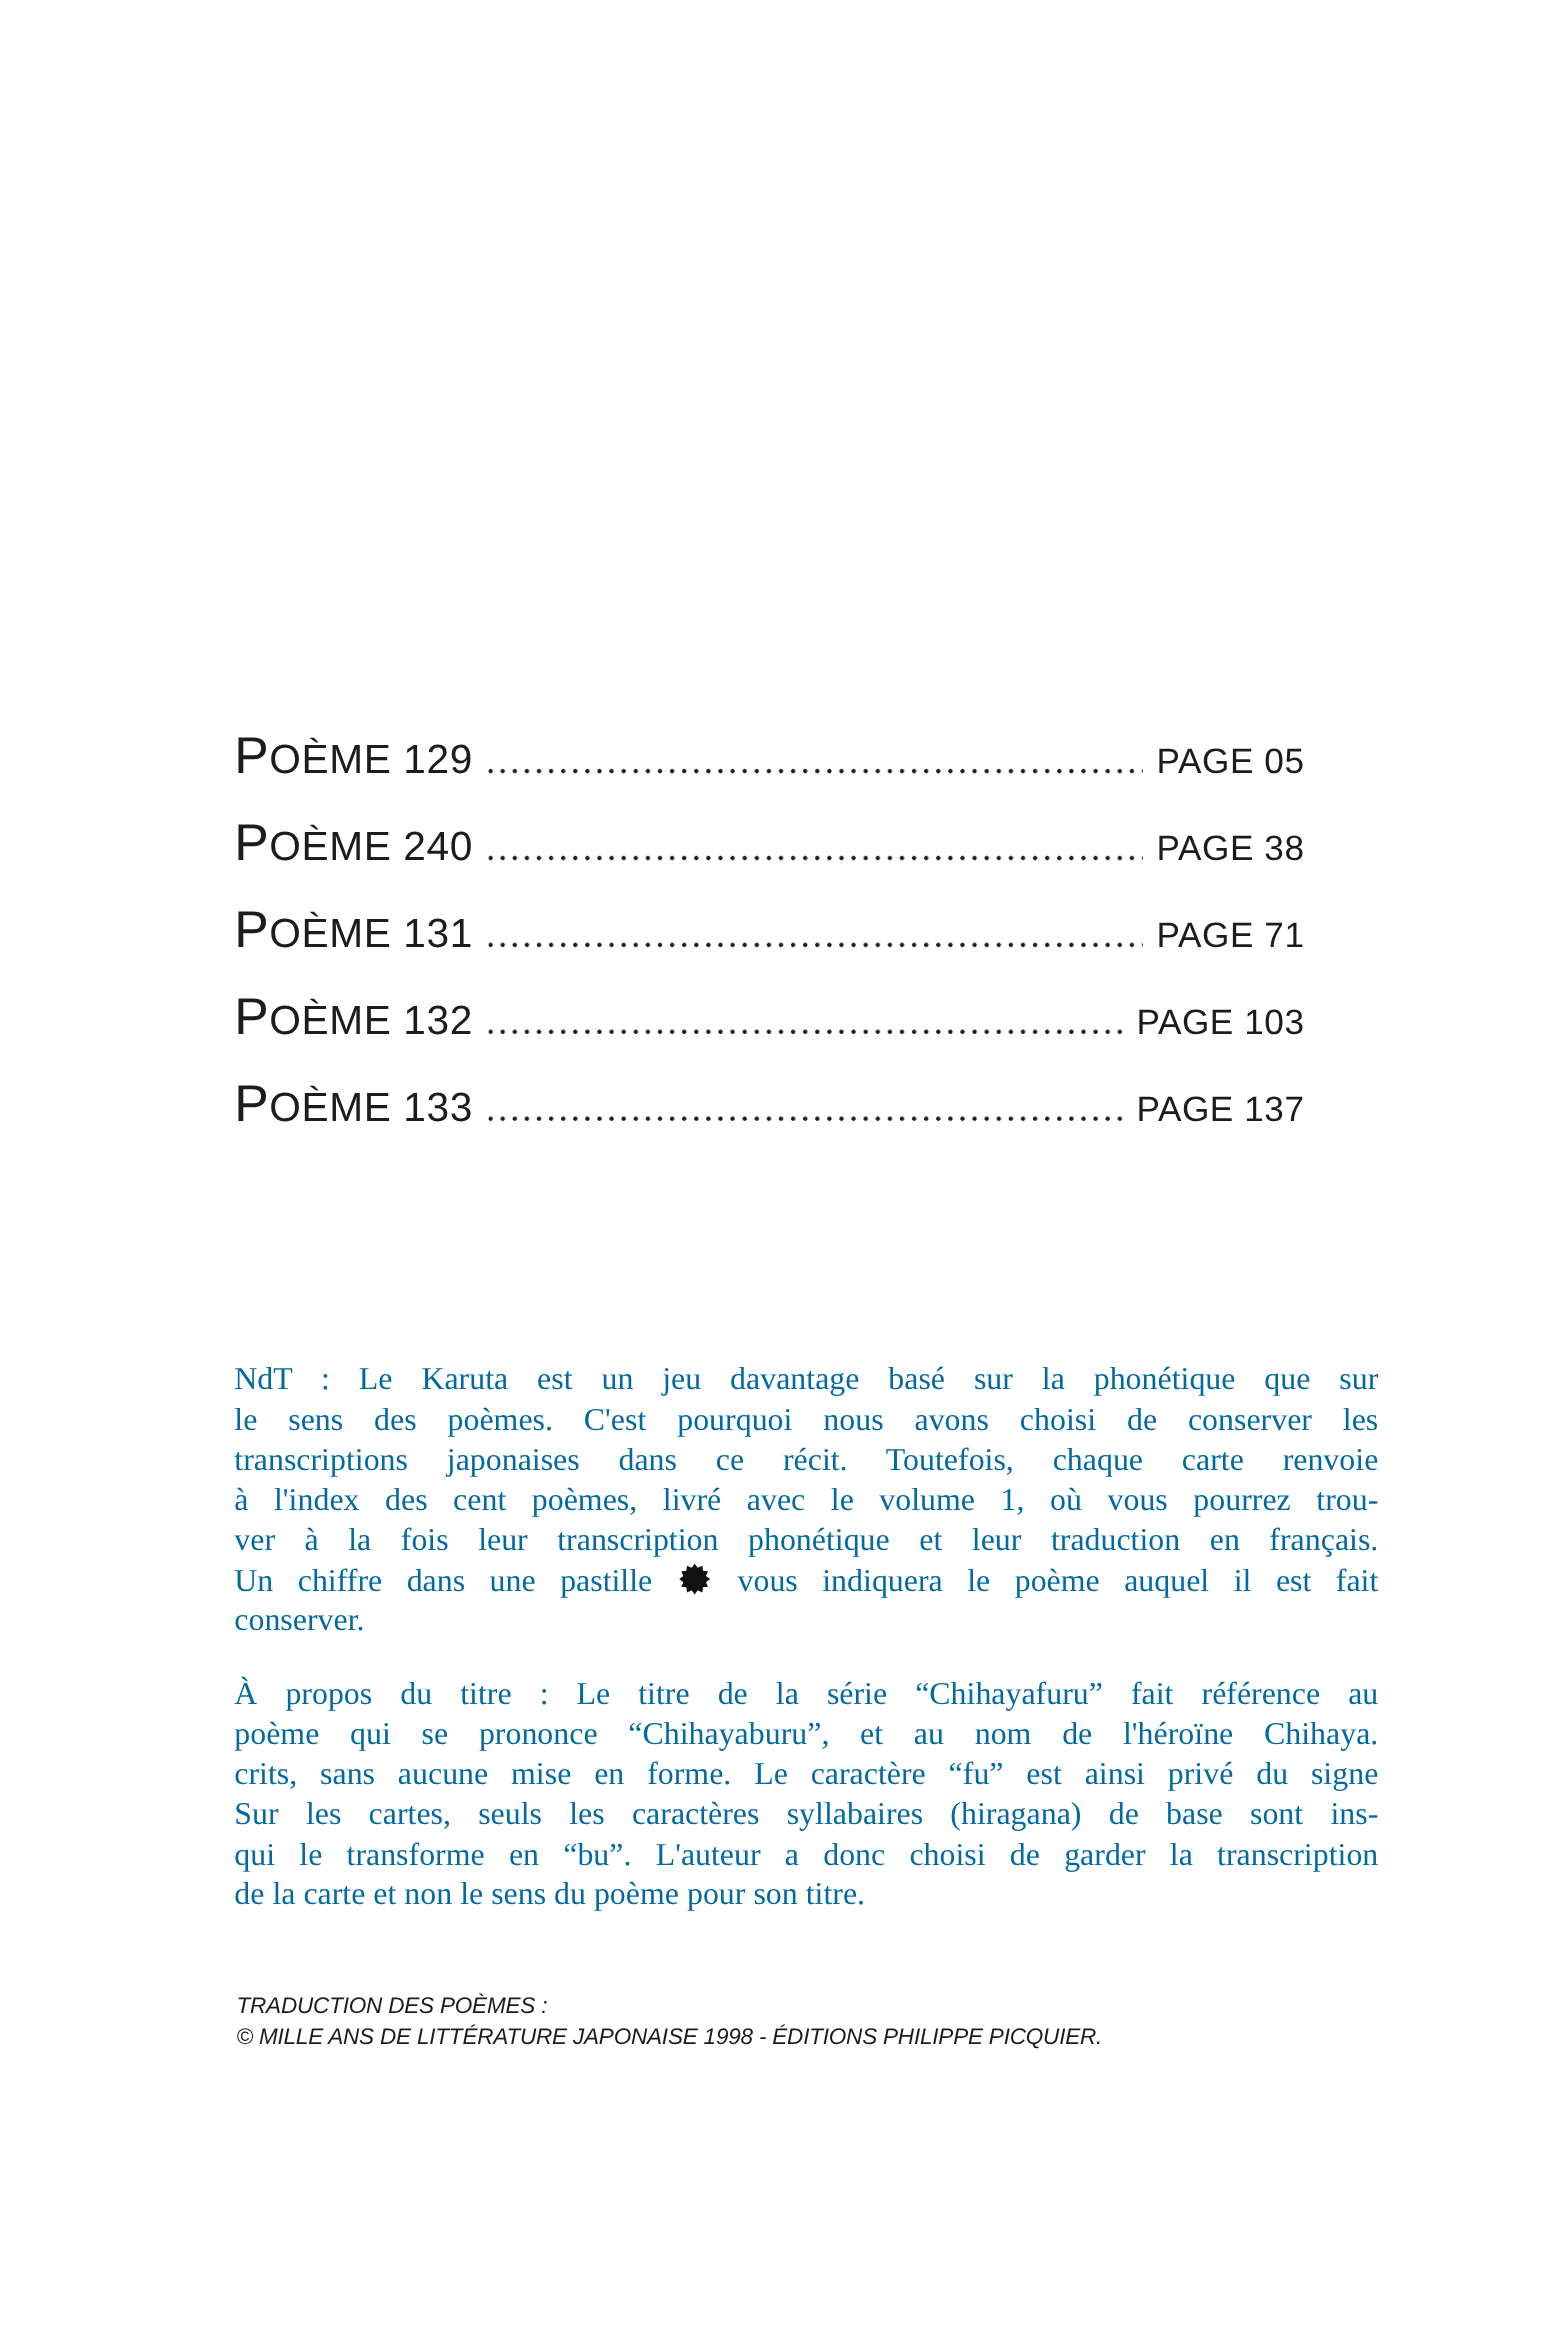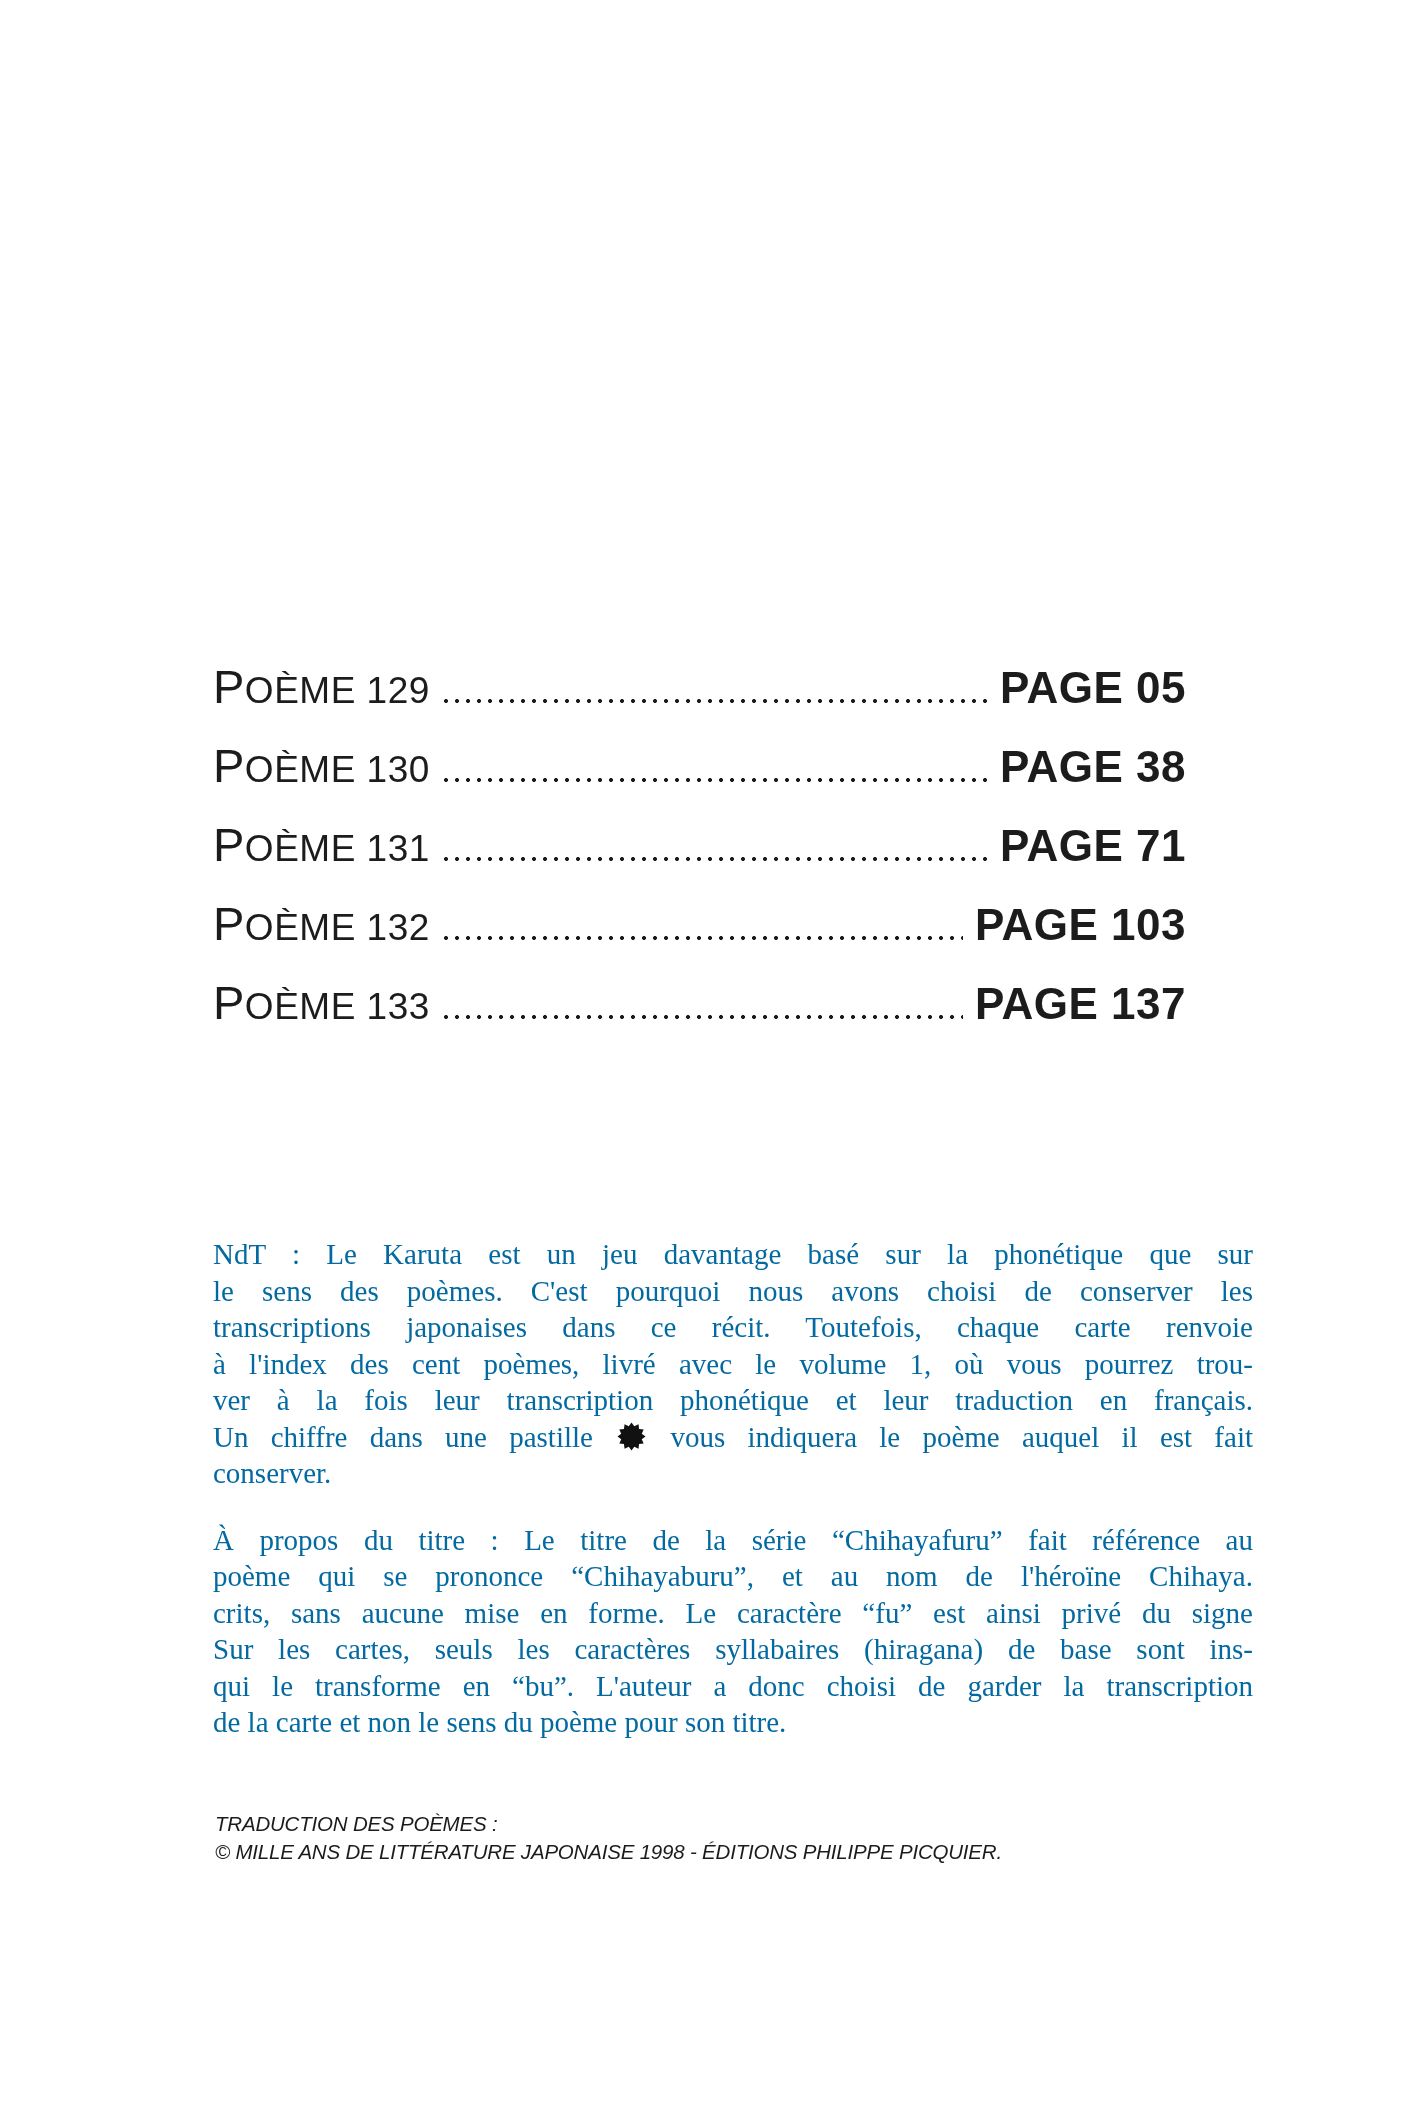--- a/index.html
+++ b/index.html
@@ -43,23 +43,23 @@
   .leader {
     flex: 1;
     height: 4px;
     margin: 0 12px 0 14px;
     background-image: radial-gradient(circle at 2px 2px, #1b1b1b 1.6px, rgba(0,0,0,0) 2.3px);
     background-size: 11px 4px;
     background-repeat: repeat-x;
     background-position: left bottom;
   }
   .toc-page {
-    font-size: 44px;
+    font-size: 32px;
     letter-spacing: 0.5px;
-    font-weight: 700;
+    font-weight: 400;
   }
 
   
   .notes {
     position: absolute;
     top: 1236px;
     left: 213px;
     width: 1040px;
     color: #0369a1;
     font-family: "Liberation Serif", serif;
@@ -103,21 +103,21 @@
 
 <div class="page">
 
   <div class="toc">
     <div class="toc-row">
       <div class="toc-label">POÈME 129</div>
       <span class="leader"></span>
       <div class="toc-page">PAGE 05</div>
     </div>
     <div class="toc-row">
-      <div class="toc-label">POÈME 130</div>
+      <div class="toc-label">POÈME 240</div>
       <span class="leader"></span>
       <div class="toc-page">PAGE 38</div>
     </div>
     <div class="toc-row">
       <div class="toc-label">POÈME 131</div>
       <span class="leader"></span>
       <div class="toc-page">PAGE 71</div>
     </div>
     <div class="toc-row">
       <div class="toc-label">POÈME 132</div>

